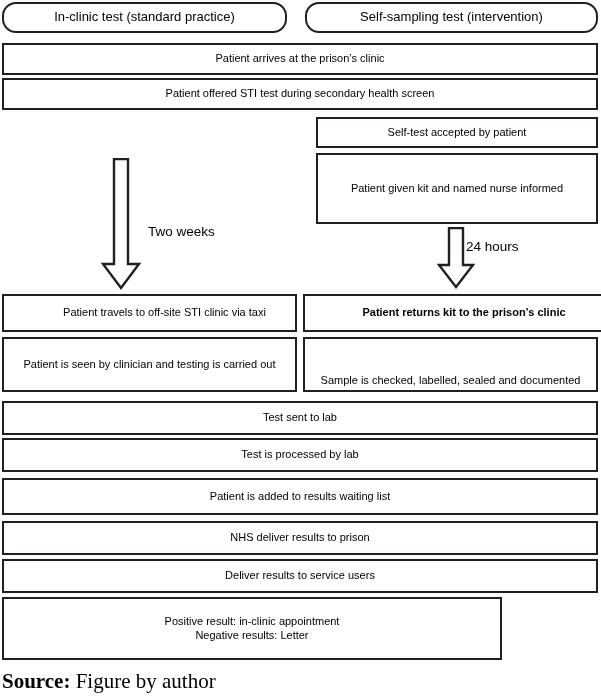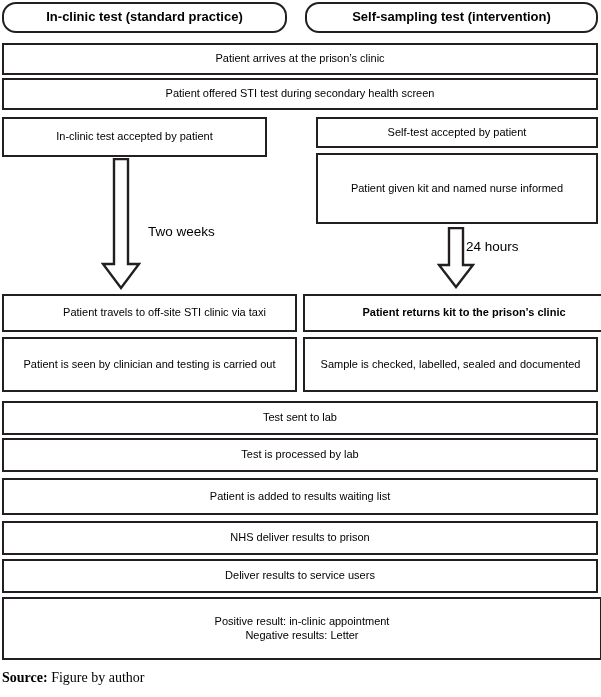--- a/index.html
+++ b/index.html
@@ -29,41 +29,41 @@
     background: #ffffff;
     display: flex;
     align-items: center;
     justify-content: center;
     text-align: center;
     line-height: 1.25;
     font-size: 11px;
     padding: 2px 6px;
   }
   .box.bold {
-    font-weight: bold;
+    font-weight: normal;
     font-size: 13px;
     border-radius: 14px;
   }
   .box .txt {
     display: block;
     white-space: pre-line;
   }
   .arrow-label {
     position: absolute;
     font-size: 13.5px;
     white-space: nowrap;
     line-height: 1;
   }
   .arrow-svg {
     position: absolute;
   }
   .source-line {
     position: absolute;
     font-family: "Liberation Serif", serif;
-    font-size: 14px;
+    font-size: 21px;
     white-space: nowrap;
     line-height: 1;
   }
   .source-line .src-label {
     font-weight: bold;
   }
 </style>
 </head>
 <body>
 
@@ -76,23 +76,20 @@
     <span class="txt">Self-sampling test (intervention)</span>
   </div>
 
   <div class="box" style="left:2px; top:43px; width:596px; height:32px;">
     <span class="txt">Patient arrives at the prison’s clinic</span>
   </div>
   <div class="box" style="left:2px; top:78px; width:596px; height:32px;">
     <span class="txt">Patient offered STI test during secondary health screen</span>
   </div>
 
-  <div class="box" style="left:2px; top:117px; width:265px; height:40px;">
-    <span class="txt">In-clinic test accepted by patient</span>
-  </div>
   <div class="box" style="left:316px; top:117px; width:282px; height:31px;">
     <span class="txt">Self-test accepted by patient</span>
   </div>
   <div class="box" style="left:316px; top:153px; width:282px; height:71px;">
     <span class="txt">Patient given kit and named nurse informed</span>
   </div>
 
   <svg class="arrow-svg" style="left:101px; top:158px;" width="40" height="132" viewBox="0 0 40 132">
     <polygon points="13,1 27,1 27,106 38,106 20,130 2,106 13,106" fill="#ffffff" stroke="#231f20" stroke-width="2.4" stroke-linejoin="miter"></polygon>
   </svg>
@@ -106,40 +103,40 @@
   <div class="box" style="left:2px; top:294px; width:295px; height:38px;padding-left:36px;">
     <span class="txt">Patient travels to off-site STI clinic via taxi</span>
   </div>
   <div class="box" style="left:303px; top:294px; width:322px; height:38px;font-weight:bold;">
     <span class="txt">Patient returns kit to the prison’s clinic</span>
   </div>
 
   <div class="box" style="left:2px; top:337px; width:295px; height:55px;">
     <span class="txt">Patient is seen by clinician and testing is carried out</span>
   </div>
-  <div class="box" style="left:303px; top:337px; width:295px; height:55px;">
+  <div class="box" style="left:303px; top:337px; width:295px; height:55px;align-items:flex-end;">
     <span class="txt">Sample is checked, labelled, sealed and documented</span>
   </div>
 
   <div class="box" style="left:2px; top:401px; width:596px; height:34px;">
     <span class="txt">Test sent to lab</span>
   </div>
   <div class="box" style="left:2px; top:438px; width:596px; height:34px;">
     <span class="txt">Test is processed by lab</span>
   </div>
   <div class="box" style="left:2px; top:478px; width:596px; height:37px;">
     <span class="txt">Patient is added to results waiting list</span>
   </div>
   <div class="box" style="left:2px; top:521px; width:596px; height:34px;">
     <span class="txt">NHS deliver results to prison</span>
   </div>
   <div class="box" style="left:2px; top:559px; width:596px; height:34px;">
     <span class="txt">Deliver results to service users</span>
   </div>
-  <div class="box" style="left:2px; top:597px; width:600px; height:63px;">
+  <div class="box" style="left:2px; top:597px; width:500px; height:63px;">
     <span class="txt">Positive result: in-clinic appointment
 Negative results: Letter</span>
   </div>
 
   <div class="source-line" style="left:2px; top:671px;">
     <span class="src-label">Source:</span><span> Figure by author</span>
   </div>
 
 </div>
 

